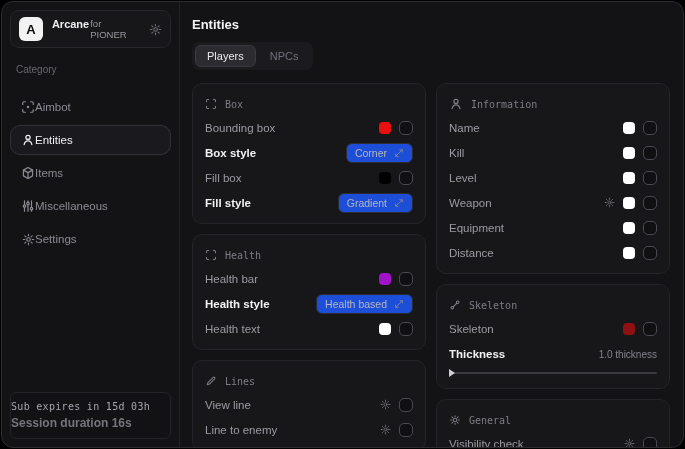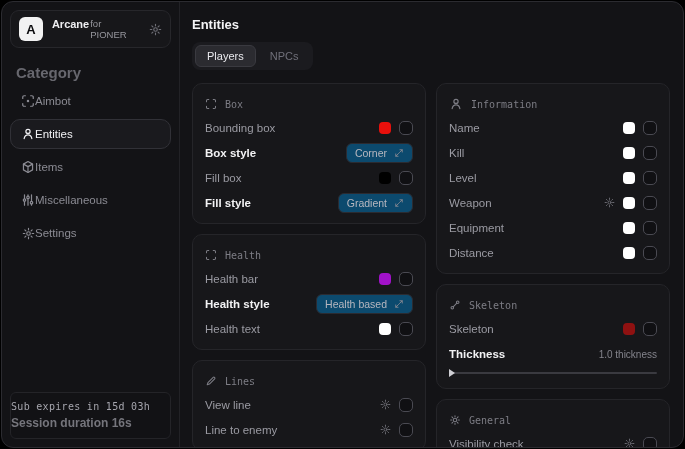--- a/index.html
+++ b/index.html
@@ -33,21 +33,21 @@
   .logo{
     width:24px; height:24px; border-radius:6px;
     background:#f2f2f2; color:#0c0c0e;
     font-weight:bold; font-size:13px;
     display:flex; align-items:center; justify-content:center;
   }
   .brand-text{ display:flex; flex-direction:row; gap:1px; }
   .brand-name{ font-size:11px; font-weight:bold; color:#ededf0; }
   .brand-sub{ font-size:9.5px; color:#97979e; }
   .brand-gear{ margin-left:auto; color:#6e6e76; display:flex; cursor:pointer; }
-  .category-label{ margin:16px 6px 5px; font-size:15px; color:#67676e;font-weight:bold; }
+  .category-label{ margin:16px 6px 17px; font-size:10px; color:#67676e; }
   .nav{ display:flex; flex-direction:column; gap:3px; }
   .nav-item{
     height:30px; display:flex; align-items:center; 
     padding:0 10px; border-radius:10px;
     border:1px solid transparent;
     color:#8b8b93; font-size:11.5px; cursor:pointer;
   }
   .nav-item.active{
     background:#1a1a1e; border-color:#313137; color:#f1f1f4;
   }
@@ -92,21 +92,21 @@
   .row-label.em{ color:#f2f2f4; font-weight:bold; }
   .row-right{ display:flex; align-items:center; gap:8px; }
   .swatch{ width:12px; height:12px; border-radius:4px; cursor:pointer; }
   .checkbox{
     width:14px; height:14px; border-radius:5px;
     border:1.5px solid #4a4a52; background:#101013; cursor:pointer;
   }
   .gear-mini{ color:#6c6c74; display:flex; cursor:pointer; }
   .select-btn{
     display:flex; align-items:center; gap:7px;
-    background:#0c4a6e; border:1px solid #2b2b31; border-radius:6px;
+    background:#1d4ed8; border:1px solid #2b2b31; border-radius:6px;
     padding:3px 8px; cursor:pointer;
   }
   .select-value{ font-size:10.5px; color:#b7b7bf; }
   .select-icon{ color:#8a8a92; display:flex; }
   .slider-block{ padding:2px 0 6px; }
   .slider-head{ display:flex; justify-content:space-between; align-items:center; height:22px; }
   .slider-value{ font-size:10px; color:#84848c; }
   .slider-track{
     margin-top:7px; height:2px; background:#3a3a40; border-radius:2px;
     position:relative; cursor:pointer;

